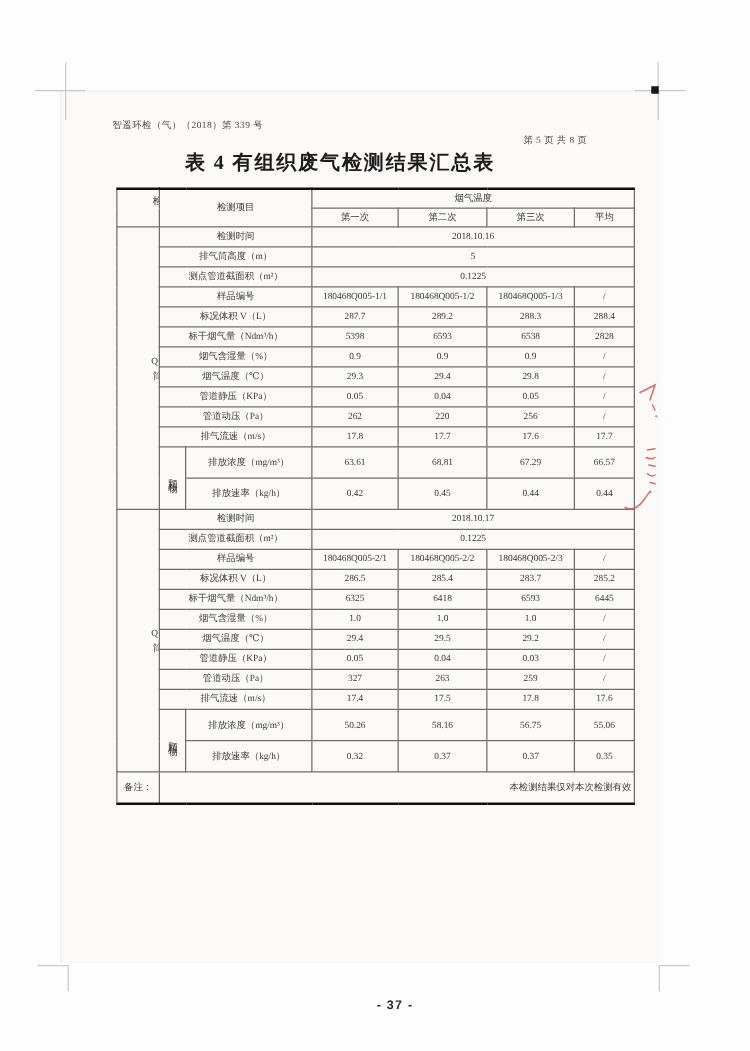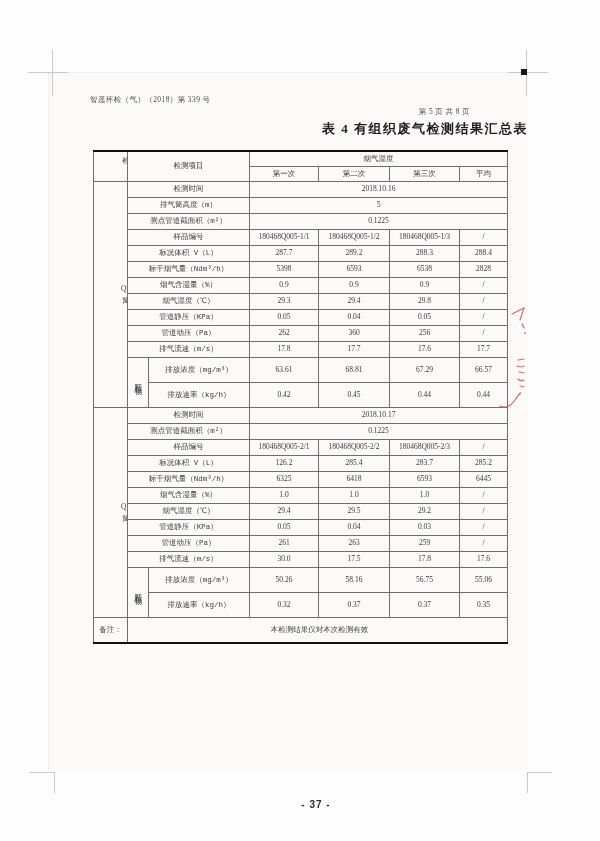--- a/index.html
+++ b/index.html
@@ -15,43 +15,43 @@
   }
   
   .mark{position:absolute;background:#c9c9c9;}
   .mark.black{background:#161616;}
   .meta{
     position:absolute;top:95px;font-size:7.5px;color:#4b4b4b;letter-spacing:.4px;
   }
   .meta-left{left:90px;}
   .meta-right{right:130px;margin-top:12px;}
   .title{
-    position:absolute;left:48px;top:120px;width:480px;text-align:right;
-    font-size:13px;font-weight:bold;color:#1c1c1c;letter-spacing:1.5px;
+    position:absolute;left:32px;top:120px;width:480px;text-align:center;
+    font-size:16px;font-weight:bold;color:#1c1c1c;letter-spacing:1.5px;
   }
   table.results{
     position:absolute;left:93px;top:150px;width:414px;
     border-collapse:collapse;table-layout:fixed;
     border:1.5px solid #2e2e2e;border-top:2.5px solid #101010;border-bottom:2px solid #101010;
   }
   .results td{
     border:1px solid #6e6e6e;
     font-size:7.5px;line-height:1.4;color:#3a3a3a;
     text-align:center;vertical-align:middle;
     padding:1px 2px;height:13px;
     overflow:hidden;
   }
   .results tr.hdr td{height:12px;color:#333;}
-  .results td.lbl{padding:1px 3px;font-family:Liberation Mono, monospace;}
+  .results td.lbl{padding:1px 3px;}
   .results td.loc{padding:0 2px;}
   .results .locv{display:inline-block;width:30px;line-height:1.6;letter-spacing:1px;margin-left:24px;}
   .results td.pmcell{padding:0;}
   .results .pmv{writing-mode:vertical-rl;text-orientation:upright;letter-spacing:2px;line-height:1;display:inline-block;}
   .results tr.tall td{height:22px;}
-  .results td.remark-t{text-align:center;padding-left:6px;}
+  .results td.remark-t{text-align:right;padding-left:6px;}
   .results tr.remark td{height:22px;}
   .footer{
     position:absolute;left:16px;top:799px;width:600px;text-align:center;
     font-size:10px;font-weight:bold;color:#2a2a2a;letter-spacing:1px;
     font-family:"Liberation Sans","DejaVu Sans",sans-serif;
   }
   .redpen{position:absolute;left:498px;top:300px;}
 </style>
 </head>
 <body>
@@ -148,21 +148,21 @@
   <tr>
     <td colspan="2" class="lbl">管道静压（KPa）</td>
     <td>0.05</td>
     <td>0.04</td>
     <td>0.05</td>
     <td>/</td>
   </tr>
   <tr>
     <td colspan="2" class="lbl">管道动压（Pa）</td>
     <td>262</td>
-    <td>360</td>
+    <td>220</td>
     <td>256</td>
     <td>/</td>
   </tr>
   <tr>
     <td colspan="2" class="lbl">排气流速（m/s）</td>
     <td>17.8</td>
     <td>17.7</td>
     <td>17.6</td>
     <td>17.7</td>
   </tr>
@@ -193,21 +193,21 @@
   </tr>
   <tr>
     <td colspan="2" class="lbl">样品编号</td>
     <td>180468Q005-2/1</td>
     <td>180468Q005-2/2</td>
     <td>180468Q005-2/3</td>
     <td>/</td>
   </tr>
   <tr>
     <td colspan="2" class="lbl">标况体积 V（L）</td>
-    <td>126.2</td>
+    <td>286.5</td>
     <td>285.4</td>
     <td>283.7</td>
     <td>285.2</td>
   </tr>
   <tr>
     <td colspan="2" class="lbl">标干烟气量（Ndm³/h）</td>
     <td>6325</td>
     <td>6418</td>
     <td>6593</td>
     <td>6445</td>
@@ -228,28 +228,28 @@
   </tr>
   <tr>
     <td colspan="2" class="lbl">管道静压（KPa）</td>
     <td>0.05</td>
     <td>0.04</td>
     <td>0.03</td>
     <td>/</td>
   </tr>
   <tr>
     <td colspan="2" class="lbl">管道动压（Pa）</td>
-    <td>261</td>
+    <td>327</td>
     <td>263</td>
     <td>259</td>
     <td>/</td>
   </tr>
   <tr>
     <td colspan="2" class="lbl">排气流速（m/s）</td>
-    <td>30.0</td>
+    <td>17.4</td>
     <td>17.5</td>
     <td>17.8</td>
     <td>17.6</td>
   </tr>
   <tr class="tall">
     <td rowspan="2" class="pmcell"><span class="pmv">颗粒物</span></td>
     <td class="lbl">排放浓度（mg/m³）</td>
     <td>50.26</td>
     <td>58.16</td>
     <td>56.75</td>

